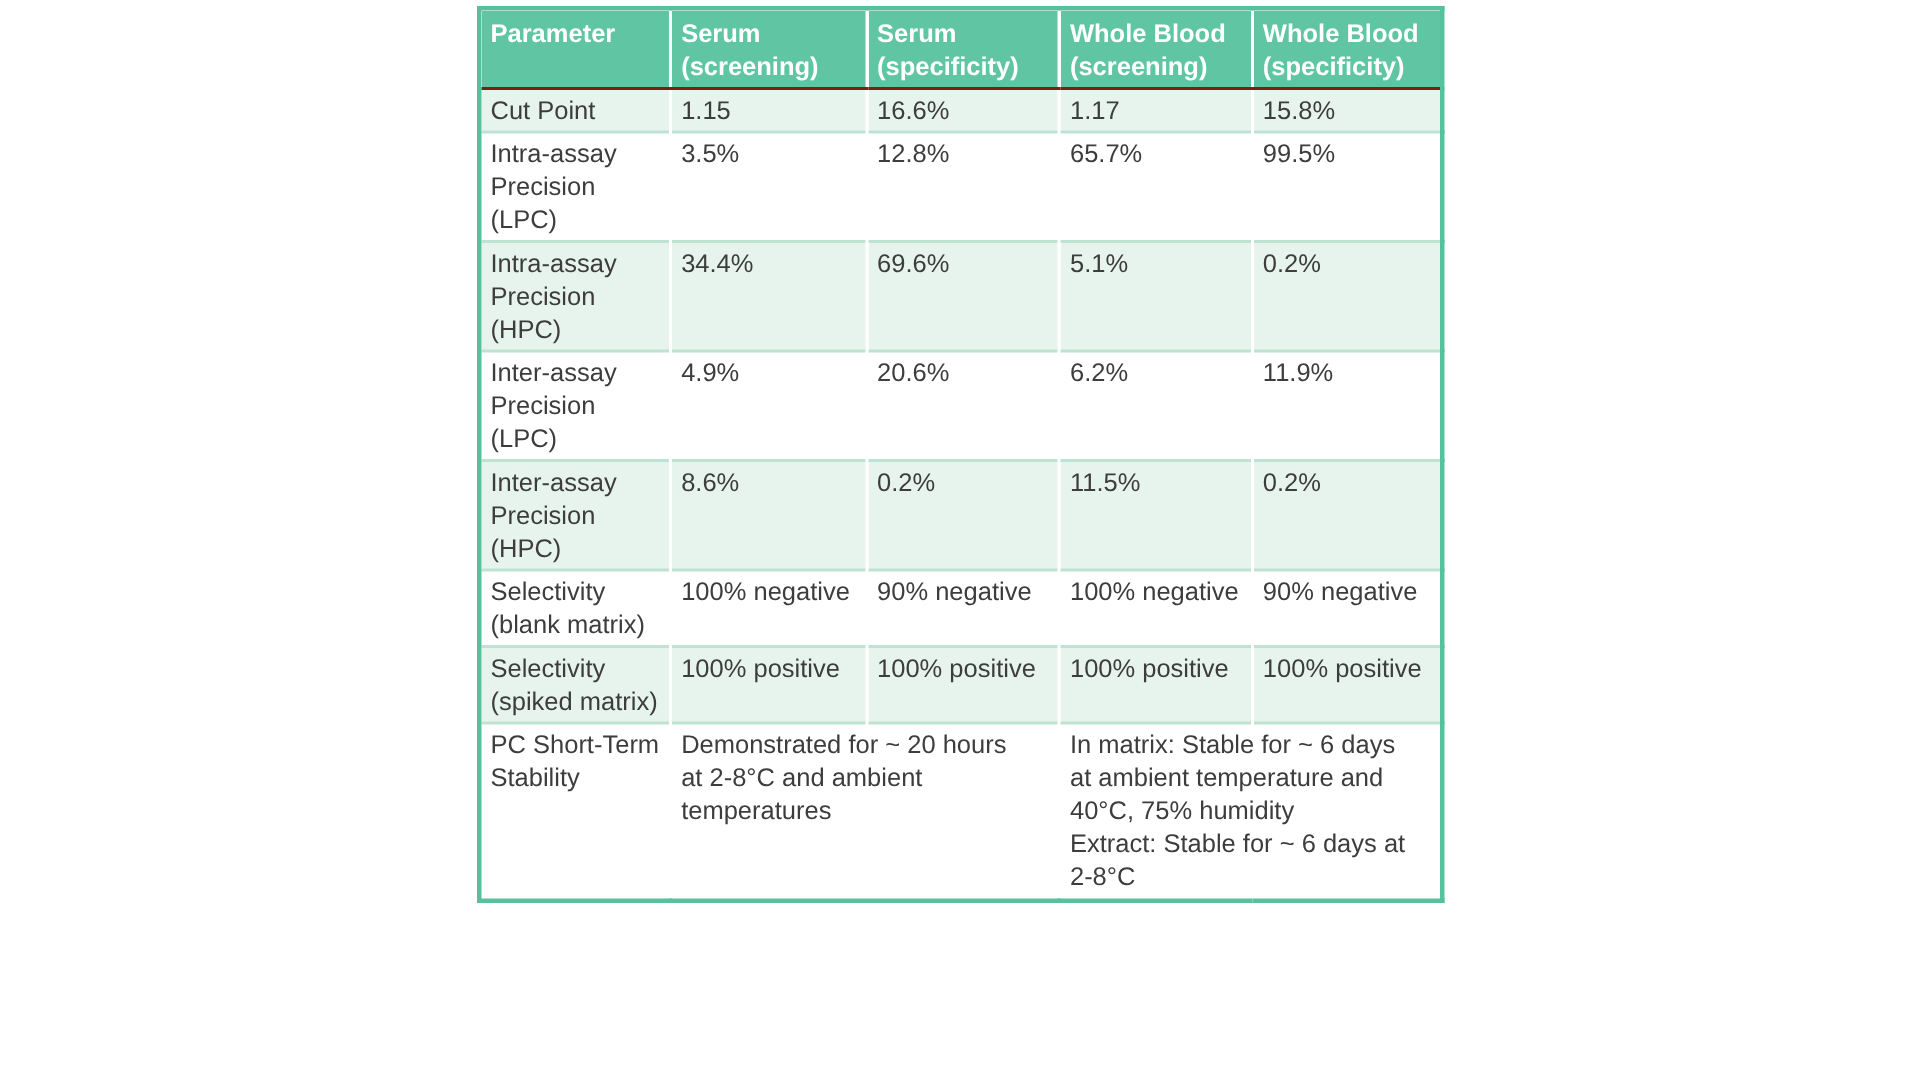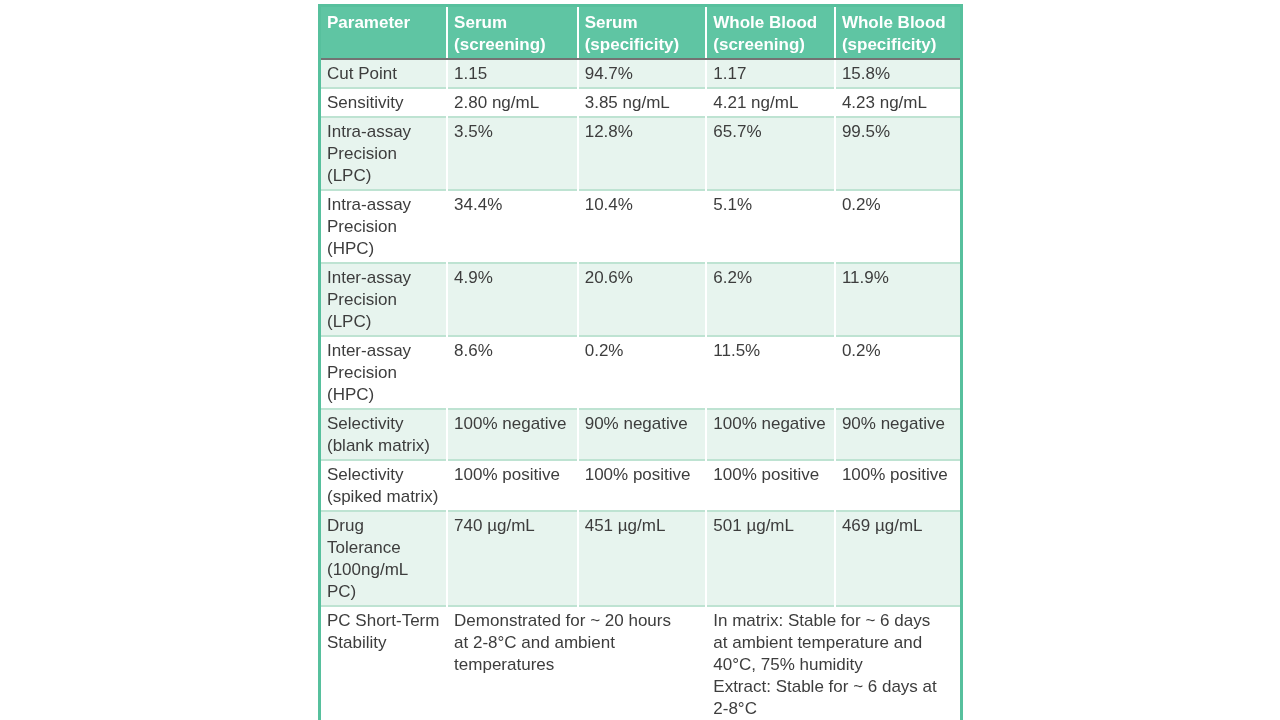--- a/index.html
+++ b/index.html
@@ -29,21 +29,21 @@
     line-height: 22px;
     white-space: pre-line;
     overflow: hidden;
     text-align: left;
   }
   thead th {
     background: var(--header-bg, #5FC5A3);
     color: var(--header-text, #FFFFFF);
     font-weight: bold;
     border-left: 2px solid #ffffff;
-    border-bottom: 2px solid #737373;
+    border-bottom: 2px solid #7f1d1d;
     padding-top: 5px;
   }
   thead th:first-child { border-left: none; }
   tbody td {
     color: var(--body-text, #3D3D3D);
     border-left: 2px solid #ffffff;
     border-top: 2px solid var(--row-divider, #BEE3D2);
   }
   tbody td:first-child { border-left: none; }
   tbody tr:first-child td { border-top: none; }
@@ -72,46 +72,39 @@
         <th>Whole Blood
 (screening)</th>
         <th>Whole Blood
 (specificity)</th>
       </tr>
     </thead>
     <tbody>
       <tr style="height:27px">
         <td>Cut Point</td>
         <td>1.15</td>
-        <td>94.7%</td>
+        <td>16.6%</td>
         <td>1.17</td>
         <td>15.8%</td>
-      </tr>
-      <tr style="height:27px">
-        <td>Sensitivity</td>
-        <td>2.80 ng/mL</td>
-        <td>3.85 ng/mL</td>
-        <td>4.21 ng/mL</td>
-        <td>4.23 ng/mL</td>
       </tr>
       <tr style="height:69px">
         <td>Intra-assay
 Precision
 (LPC)</td>
         <td>3.5%</td>
         <td>12.8%</td>
         <td>65.7%</td>
         <td>99.5%</td>
       </tr>
       <tr style="height:69px">
         <td>Intra-assay
 Precision
 (HPC)</td>
         <td>34.4%</td>
-        <td>10.4%</td>
+        <td>69.6%</td>
         <td>5.1%</td>
         <td>0.2%</td>
       </tr>
       <tr style="height:69px">
         <td>Inter-assay
 Precision
 (LPC)</td>
         <td>4.9%</td>
         <td>20.6%</td>
         <td>6.2%</td>
@@ -135,30 +128,20 @@
         <td>90% negative</td>
       </tr>
       <tr style="height:48px">
         <td>Selectivity
 (spiked matrix)</td>
         <td>100% positive</td>
         <td>100% positive</td>
         <td>100% positive</td>
         <td>100% positive</td>
       </tr>
-      <tr style="height:91px">
-        <td>Drug
-Tolerance
-(100ng/mL
-PC)</td>
-        <td>740 µg/mL</td>
-        <td>451 µg/mL</td>
-        <td>501 µg/mL</td>
-        <td>469 µg/mL</td>
-      </tr>
       <tr style="height:118px">
         <td>PC Short-Term
 Stability</td>
         <td colspan="2">Demonstrated for ~ 20 hours
 at 2-8°C and ambient
 temperatures</td>
         <td colspan="2">In matrix: Stable for ~ 6 days
 at ambient temperature and
 40°C, 75% humidity
 Extract: Stable for ~ 6 days at

